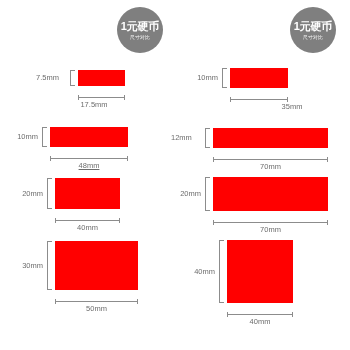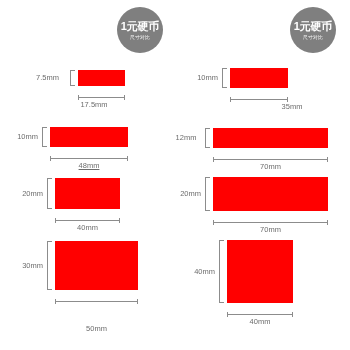--- a/index.html
+++ b/index.html
@@ -137,31 +137,31 @@
       <div class="dim-label h" style="left: 89px; top: 162px; text-decoration: underline;">48mm</div>
       <div class="swatch" style="left: 55px; top: 178px; width: 65px; height: 31px; background: rgb(255, 0, 0);"></div>
       <div class="dim-v" style="left: 47px; top: 178px; height: 31px;"></div>
       <div class="dim-label v" style="left: 13px; top: 193.5px; width: 30px; text-align: right;">20mm</div>
       <div class="dim-h" style="left: 55px; top: 220px; width: 65px;"></div>
       <div class="dim-label h" style="left: 87.5px; top: 224px;">40mm</div>
       <div class="swatch" style="left: 55px; top: 241px; width: 83px; height: 49px; background: rgb(255, 0, 0);"></div>
       <div class="dim-v" style="left: 47px; top: 241px; height: 49px;"></div>
       <div class="dim-label v" style="left: 13px; top: 265.5px; width: 30px; text-align: right;">30mm</div>
       <div class="dim-h" style="left: 55px; top: 301px; width: 83px;"></div>
-      <div class="dim-label h" style="left: 96.5px; top: 305px; margin-top: 20px;">50mm</div>
+      <div class="dim-label h" style="left: 96.5px; top: 305px;">50mm</div>
     </div>
     <div class="swatch-group" style="left: 0px; top: 0px; width: 350px; height: 350px;">
       <div class="swatch" style="left: 230px; top: 68px; width: 58px; height: 20px; background: rgb(255, 0, 0);"></div>
       <div class="dim-v" style="left: 222px; top: 68px; height: 20px;"></div>
       <div class="dim-label v" style="left: 188px; top: 78px; width: 30px; text-align: right;">10mm</div>
       <div class="dim-h" style="left: 230px; top: 99px; width: 58px;"></div>
       <div class="dim-label h" style="left: 259px; top: 103px; margin-left: 33px;">35mm</div>
       <div class="swatch" style="left: 213px; top: 128px; width: 115px; height: 20px; background: rgb(255, 0, 0);"></div>
       <div class="dim-v" style="left: 205px; top: 128px; height: 20px;"></div>
-      <div class="dim-label v" style="left: 171px; top: 138px; width: 30px; text-align: center;">12mm</div>
+      <div class="dim-label v" style="left: 171px; top: 138px; width: 30px; text-align: left;">12mm</div>
       <div class="dim-h" style="left: 213px; top: 159px; width: 115px;"></div>
       <div class="dim-label h" style="left: 270.5px; top: 163px;">70mm</div>
       <div class="swatch" style="left: 213px; top: 177px; width: 115px; height: 34px; background: rgb(255, 0, 0);"></div>
       <div class="dim-v" style="left: 205px; top: 177px; height: 34px;"></div>
       <div class="dim-label v" style="left: 171px; top: 194px; width: 30px; text-align: right;">20mm</div>
       <div class="dim-h" style="left: 213px; top: 222px; width: 115px;"></div>
       <div class="dim-label h" style="left: 270.5px; top: 226px;">70mm</div>
       <div class="swatch" style="left: 227px; top: 240px; width: 66px; height: 63px; background: rgb(255, 0, 0);"></div>
       <div class="dim-v" style="left: 219px; top: 240px; height: 63px;"></div>
       <div class="dim-label v" style="left: 185px; top: 271.5px; width: 30px; text-align: right;">40mm</div>

